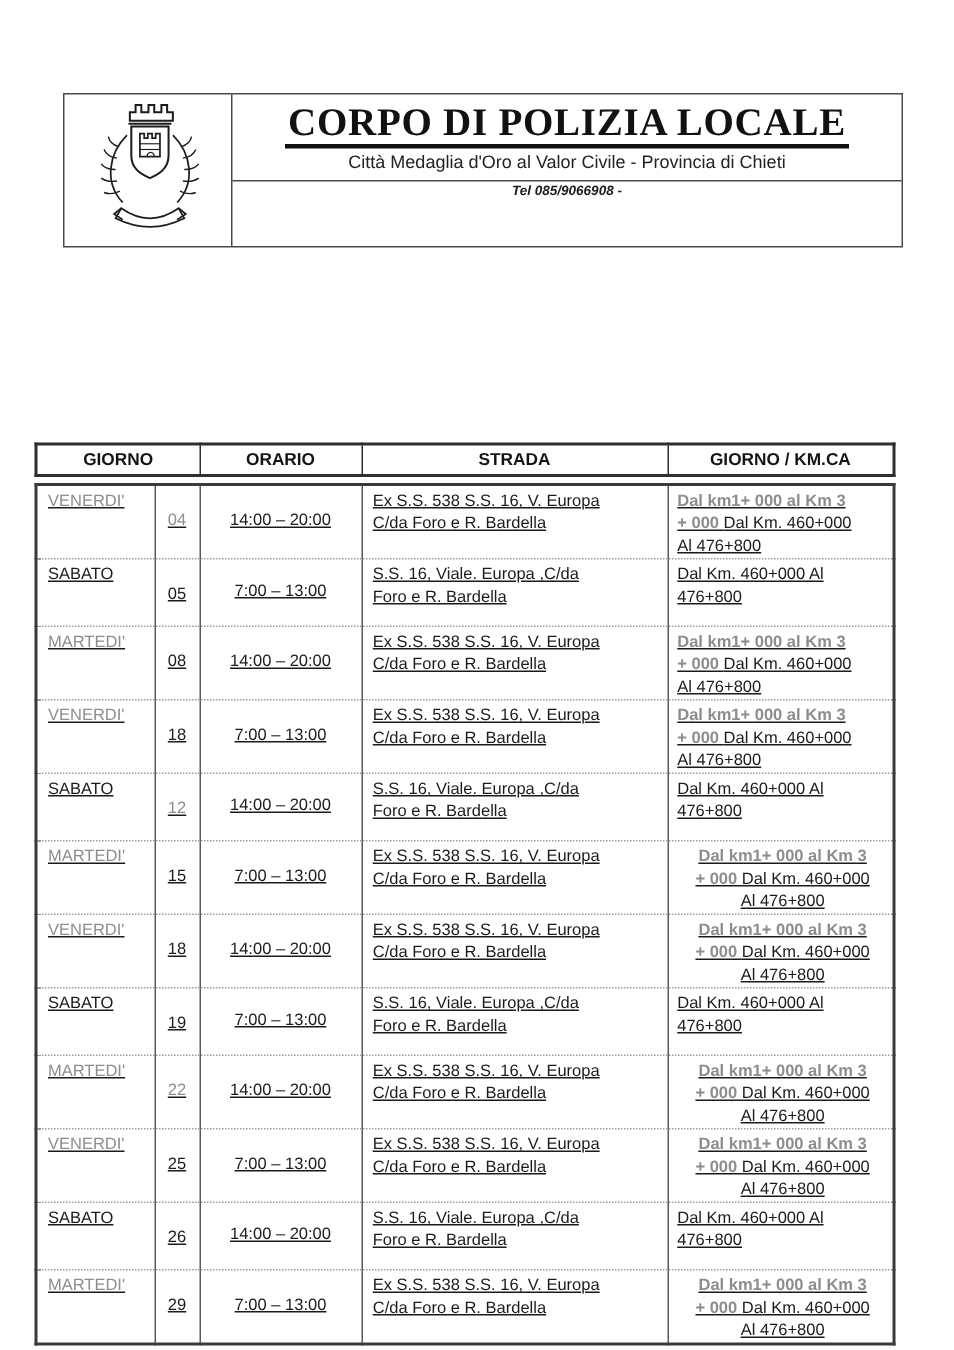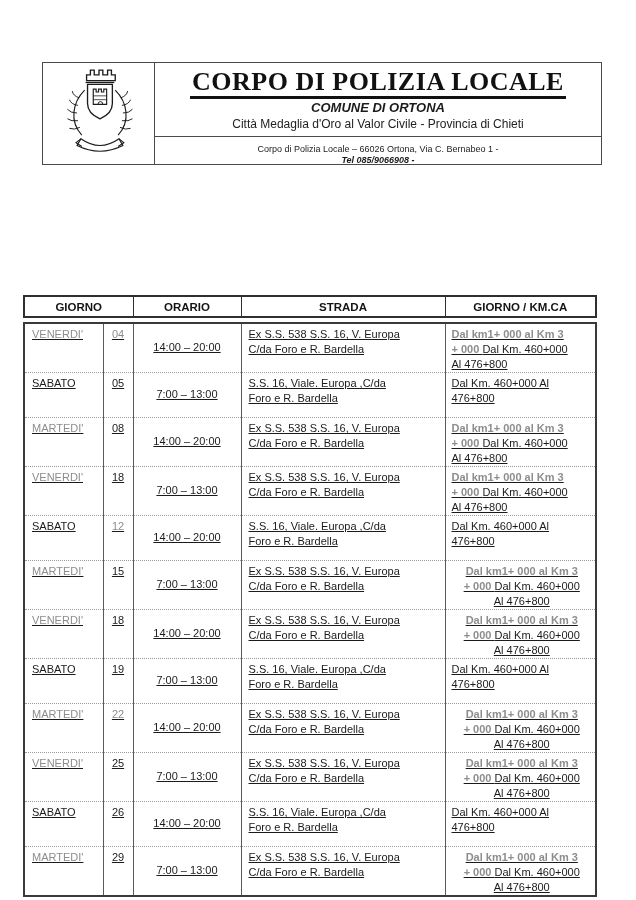--- a/index.html
+++ b/index.html
@@ -36,21 +36,21 @@
                   border-left:1px solid #2f2f2f;padding:0;color:#141414;}
   .thead-table th:first-child{border-left:none;}
 
   .body-table{position:absolute;left:23px;top:322px;width:572px;
               border:2px solid #3a3a3a;}
   .body-table td{border-left:1px solid #5a5a5a;vertical-align:top;
                  font-size:11px;line-height:15px;padding:0;height:45px;box-sizing:border-box;text-decoration:underline;}
   .body-table td:first-child{border-left:none;}
   .body-table tr + tr td{border-top:1px dotted #9b9b9b;}
   td.c-day{padding:3px 0 0 7px;}
-  td.c-num{text-align:center;padding-top:3px;}
+  td.c-num{text-align:center;padding-top:16px;}
   td.c-time{text-align:center;vertical-align:middle;padding-bottom:2px;}
   td.c-road{padding:3px 4px 0 7px;}
   td.c-km{padding:3px 3px 0 6px;}
   .muted{color:#8d8d8d;}
   .km-seg-muted{color:#8d8d8d;font-weight:bold;}
 </style>
 </head>
 <body>
 
 <div class="page">
@@ -76,24 +76,22 @@
           <path d="M62 25 C75 38 78 58 65 72" stroke-width="1.2"></path>
           <path d="M68 33 q6 -2 7 -7 M69 41 q7 -1 9 -6 M70 49 q7 0 10 -4 M69 57 q7 1 11 -2 M67 64 q6 3 11 1" stroke-width="1"></path>
 
           <path d="M26 76 q20 14 40 0 l4 7 q-24 12 -48 0 z" stroke-width="1.2"></path>
           <path d="M26 76 l-5 4 l6 4 M66 76 l5 4 l-6 4" stroke-width="1.2"></path>
         </g>
       </svg>
     </div>
     <div class="head-right">
       <div><span class="org-title">CORPO DI POLIZIA LOCALE</span></div>
-      <div class="municipality">COMUNE DI ORTONA</div>
       <div class="motto">Città Medaglia d'Oro al Valor Civile - Provincia di Chieti</div>
       <div class="head-divider"></div>
-      <div class="address">Corpo di Polizia Locale – 66026 Ortona, Via C. Bernabeo 1 -</div>
       <div class="phone">Tel 085/9066908 -</div>
     </div>
   </div>
 
 
 
   <table class="thead-table">
     <colgroup>
         <col style="width:109px">
         <col style="width:108px">

